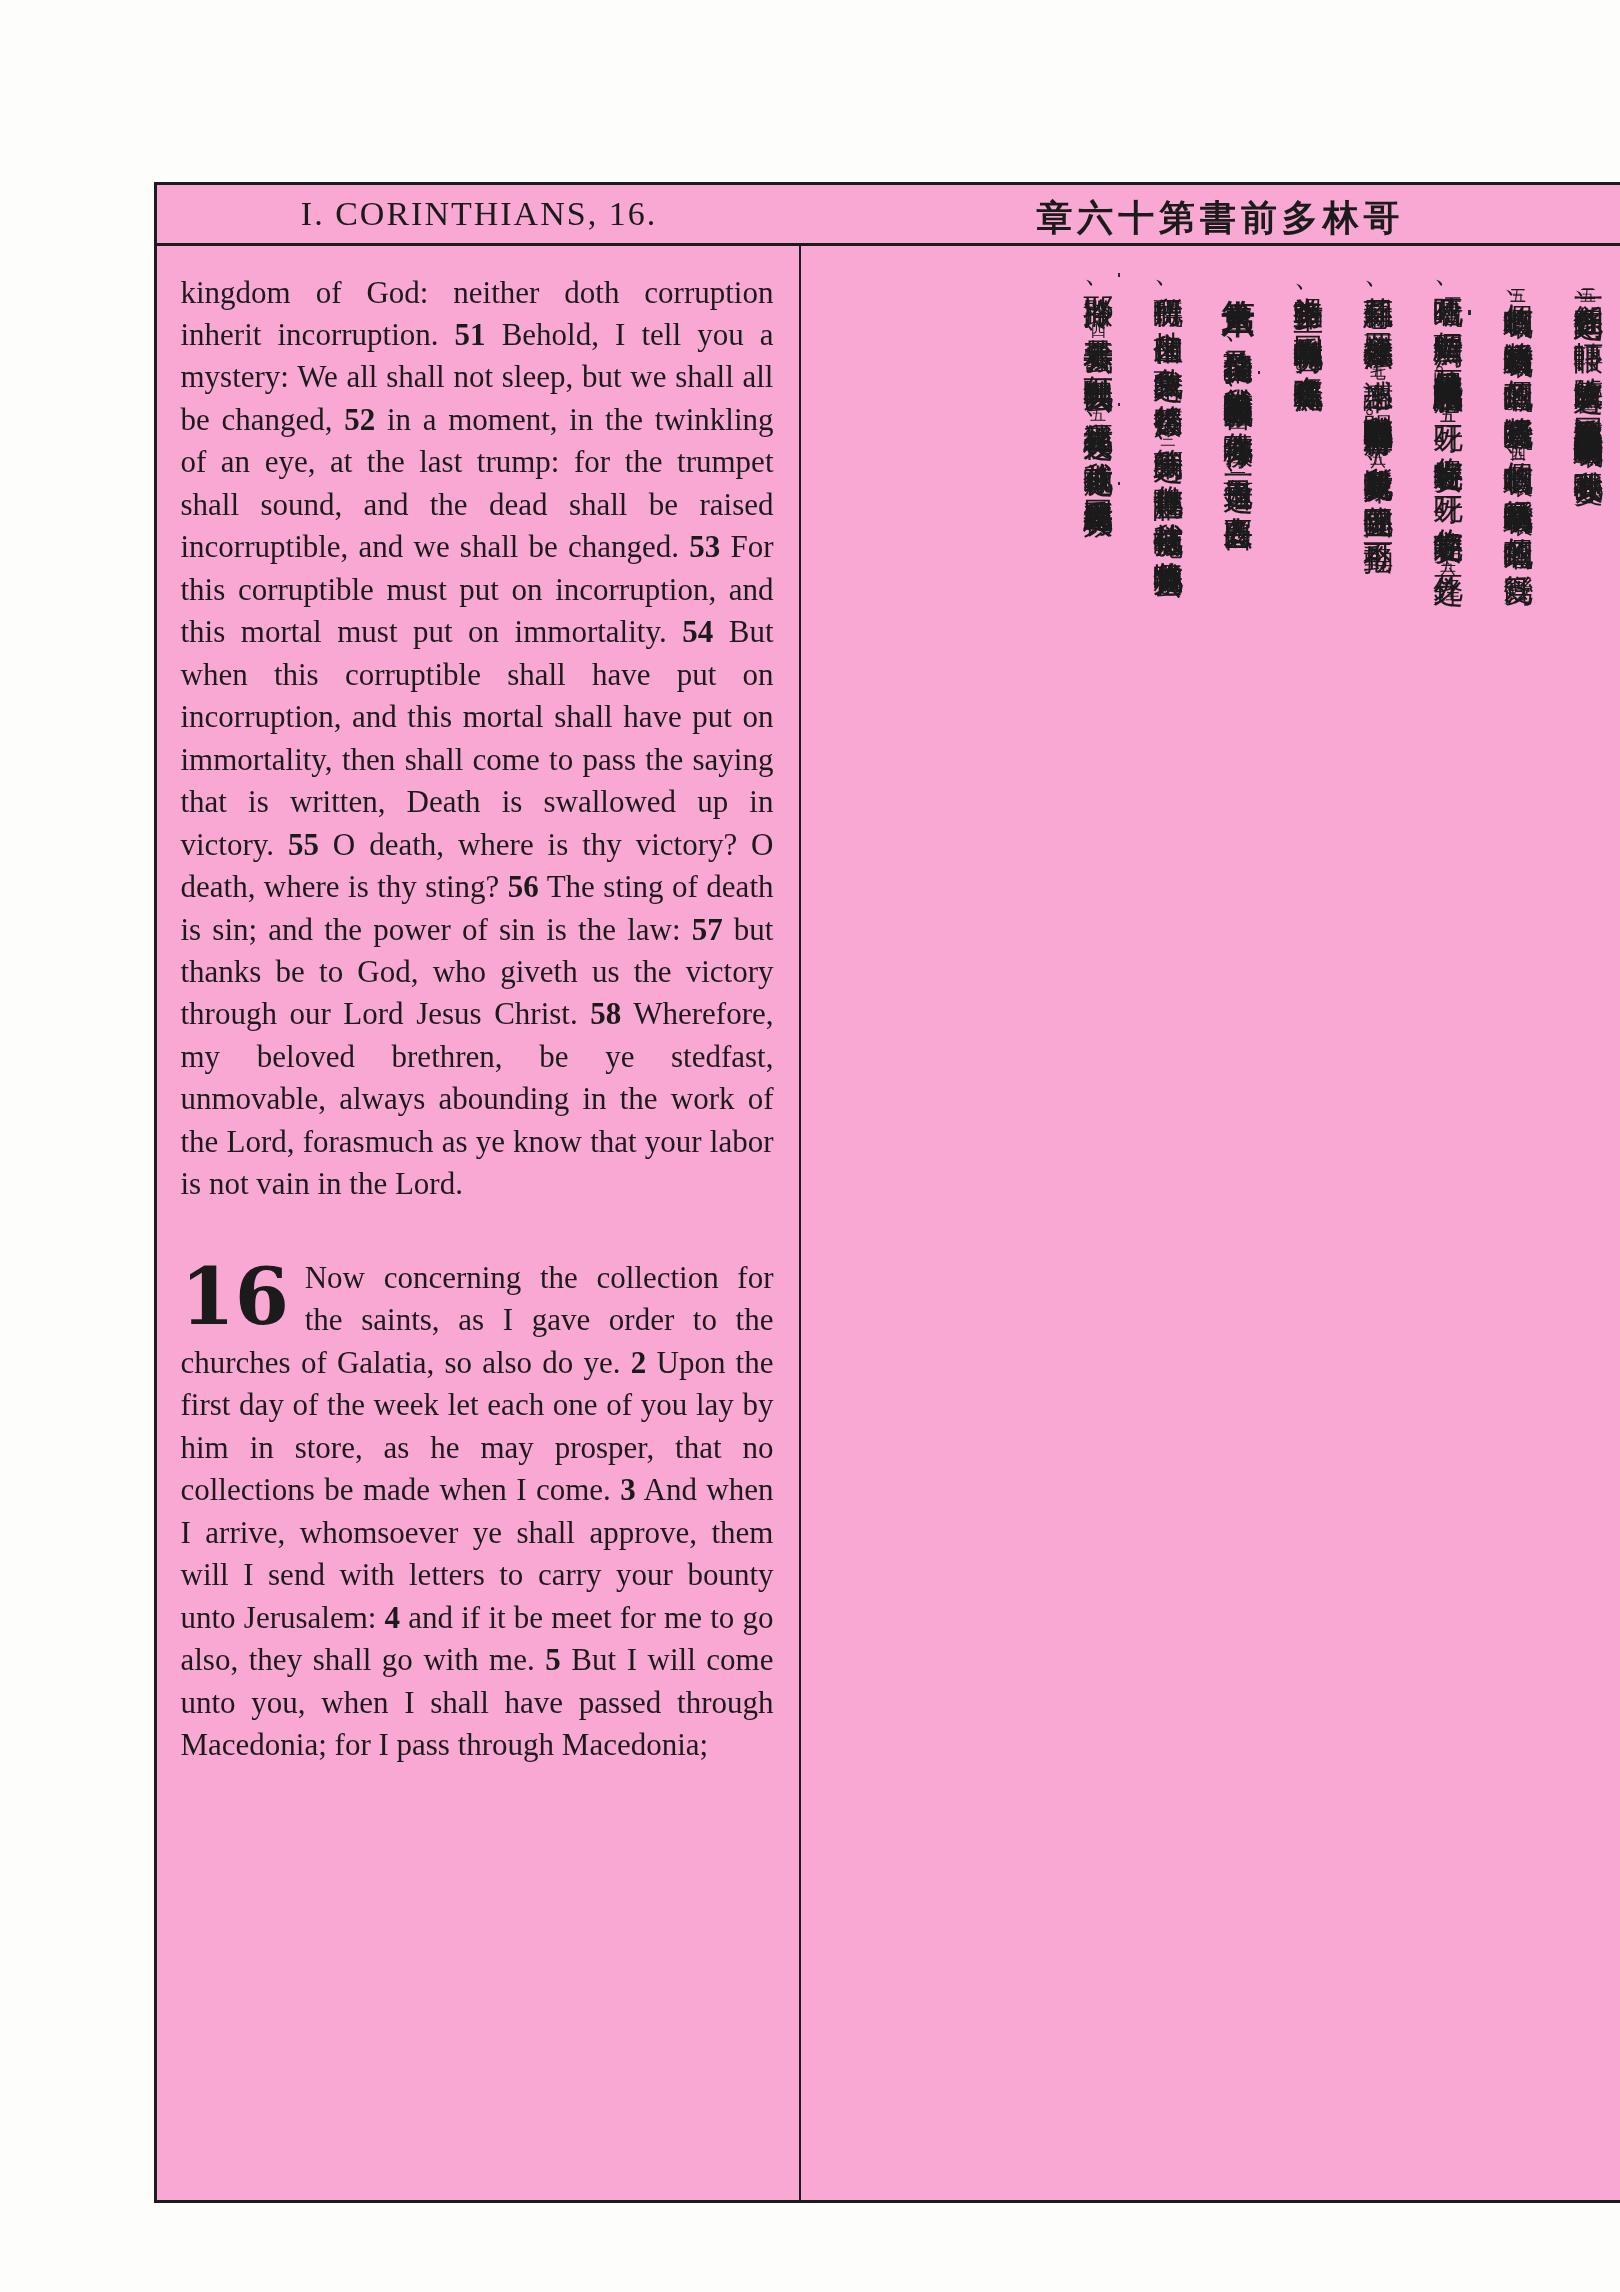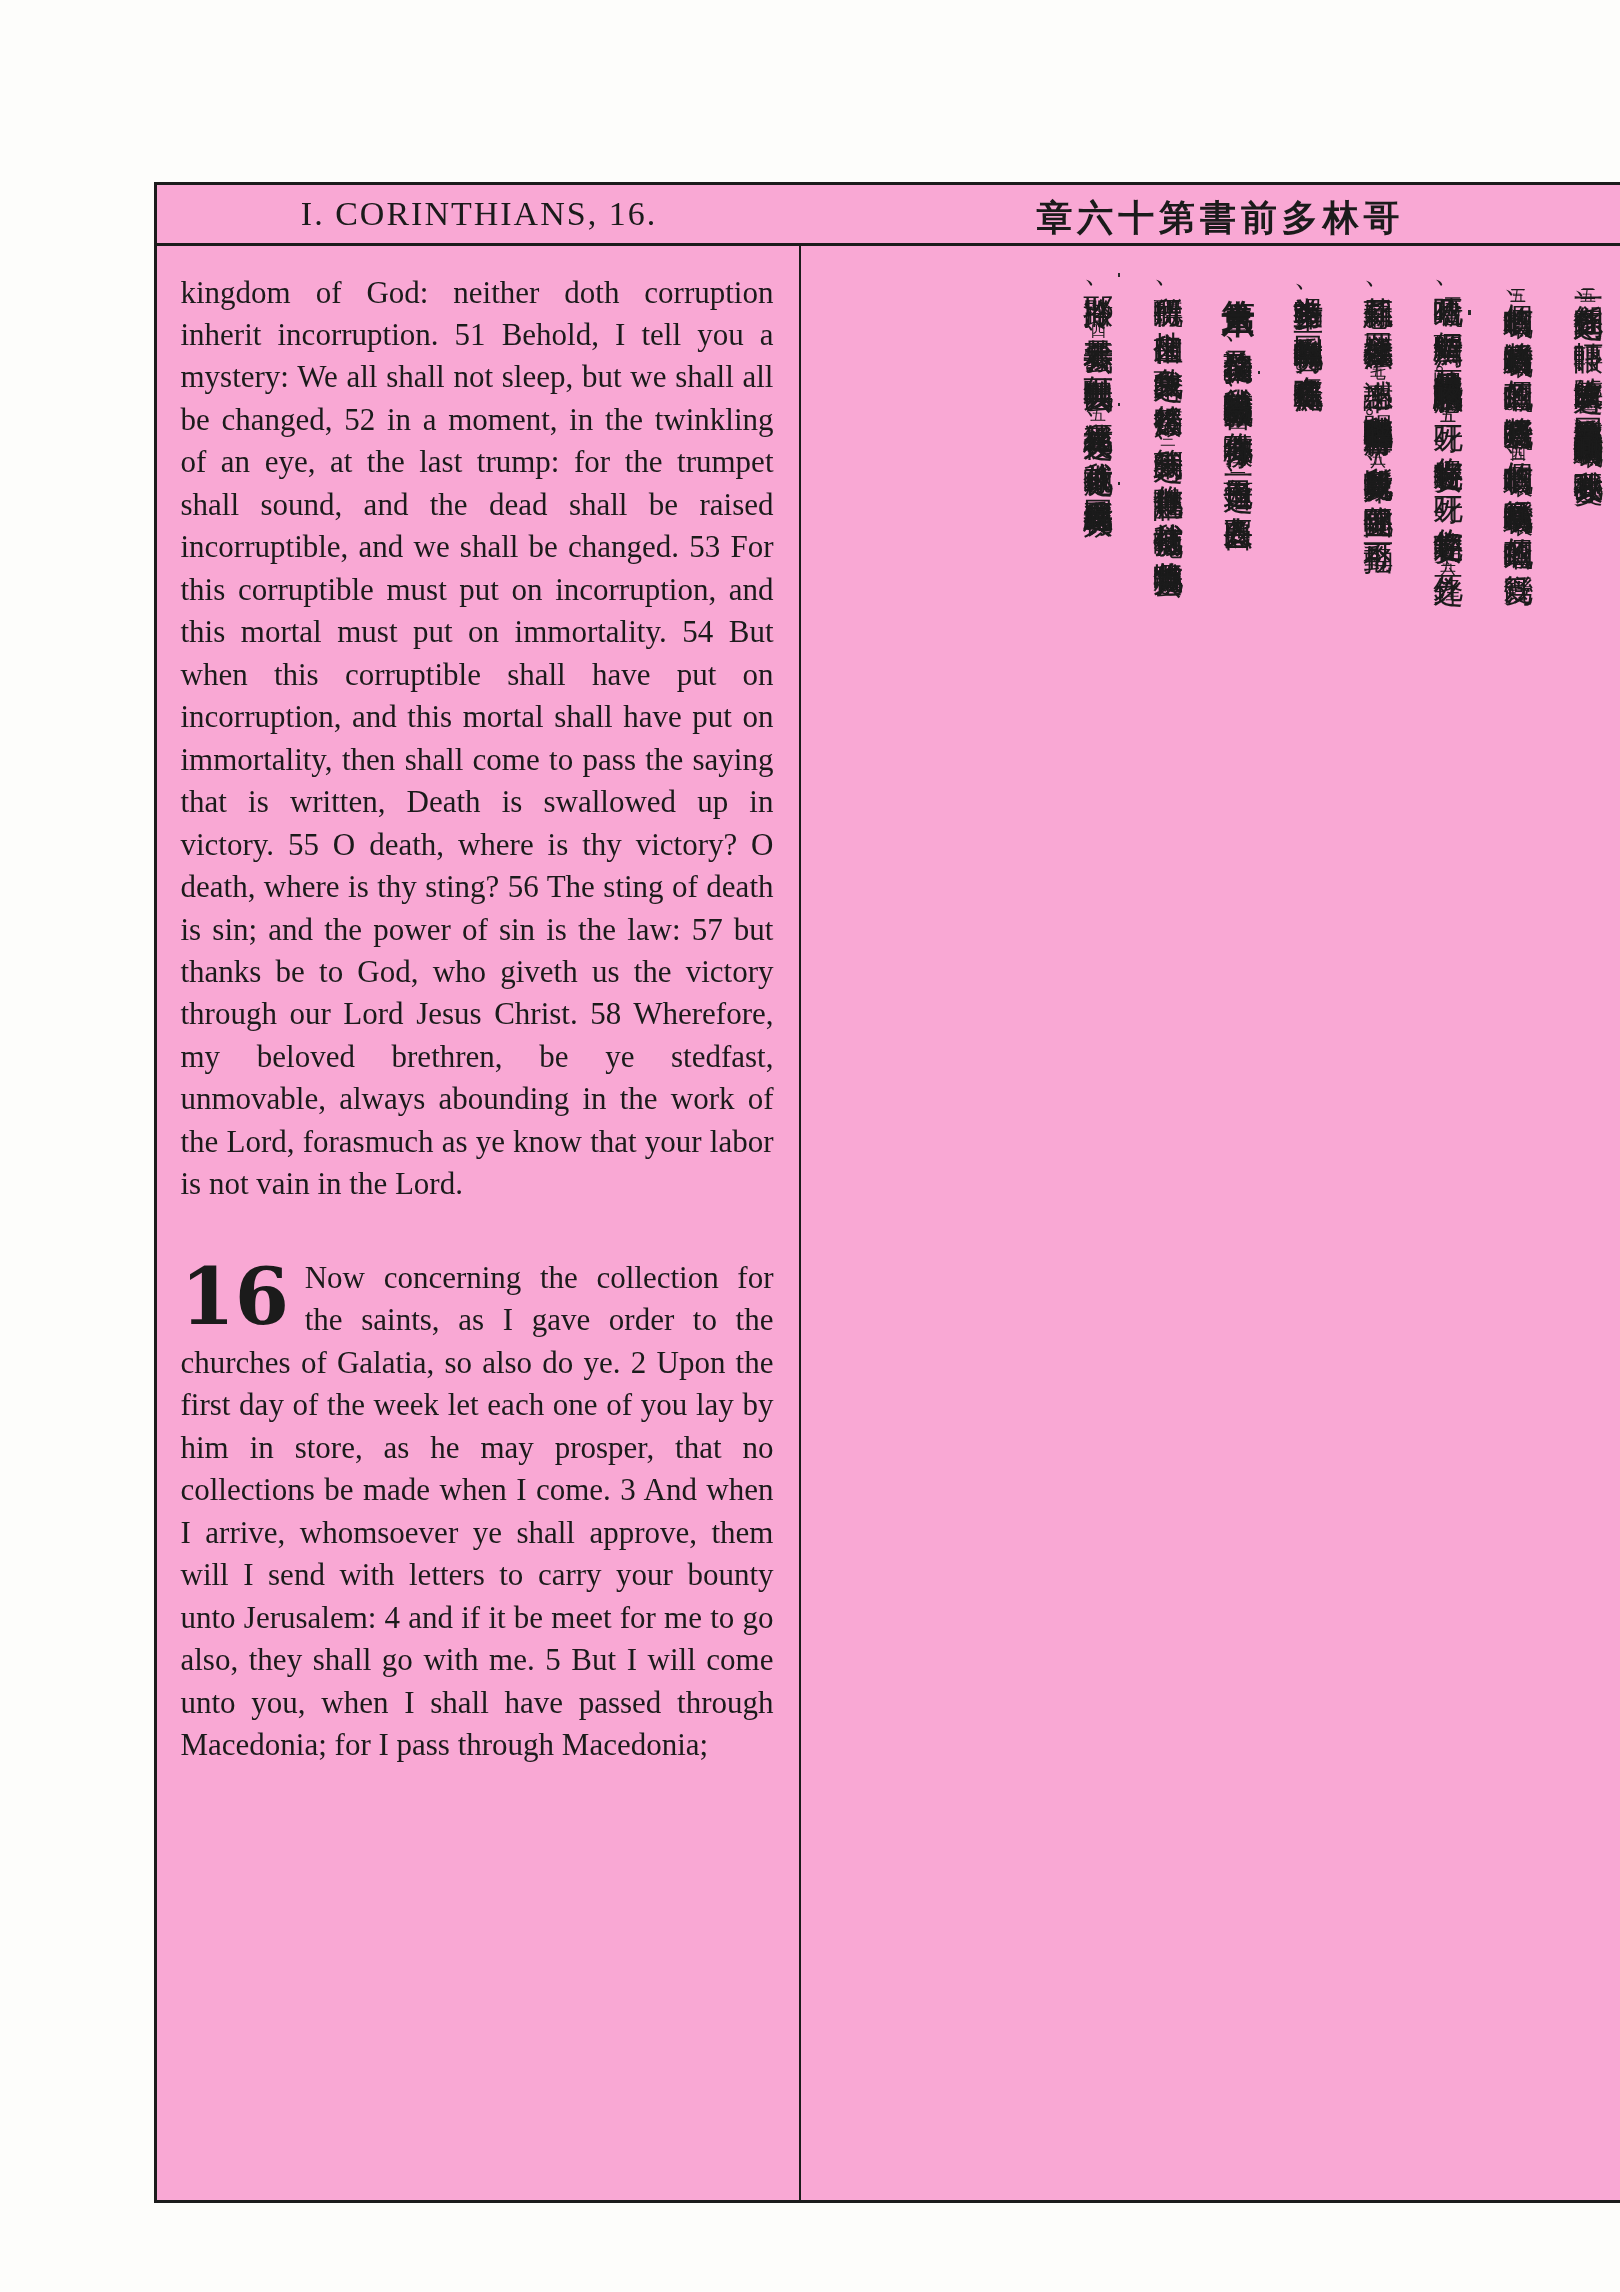--- a/index.html
+++ b/index.html
@@ -49,21 +49,21 @@
   }
   .english{
     width:644px;box-sizing:border-box;
     border-right:2.9px solid #1c1c1c;
     padding:25.5px 25.5px 9.8px 23.5px;
     font-size:31px;line-height:1.37;
     text-align:justify;
   }
   .english p{margin:0;}
   .english p.chapter{margin-top:51px;}
-  .english b{font-weight:normal;}
+  .english b{font-weight:bold;}
   .dropcap{
     float:left;
     font-weight:bold;
     font-size:78px;line-height:0.82;
     margin:7.8px 15.7px 0 0;
     font-family:"DejaVu Serif", serif;
   }
   .chinese{
     flex:1;box-sizing:border-box;
     writing-mode:vertical-rl;

